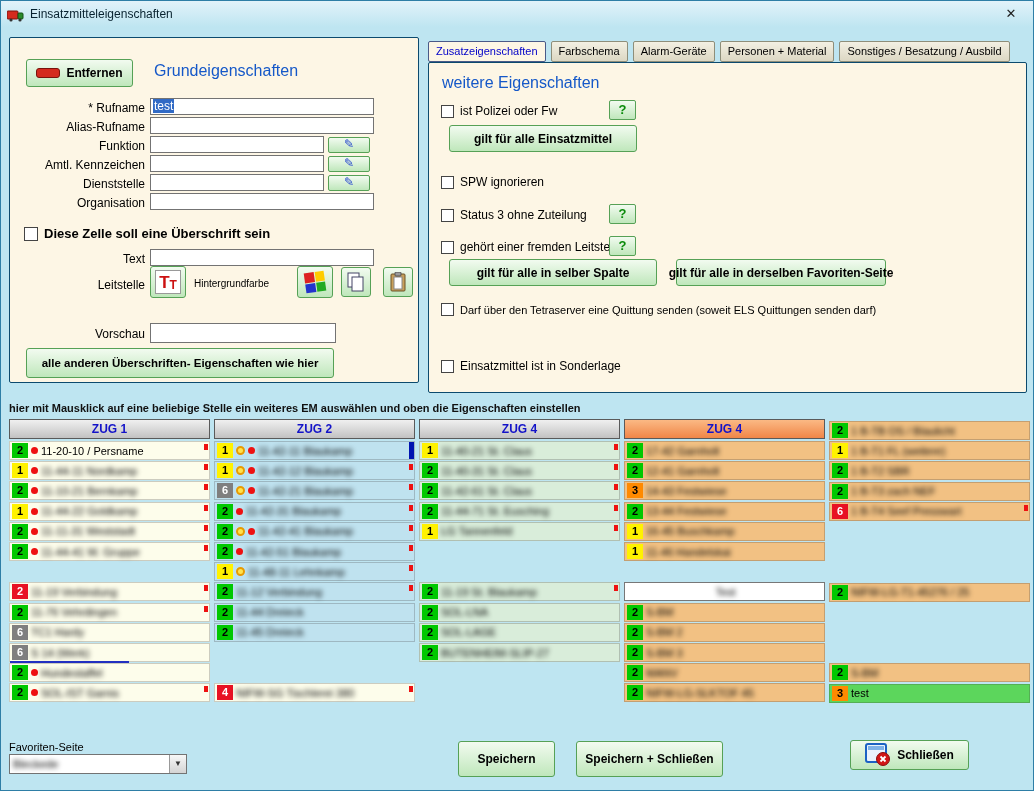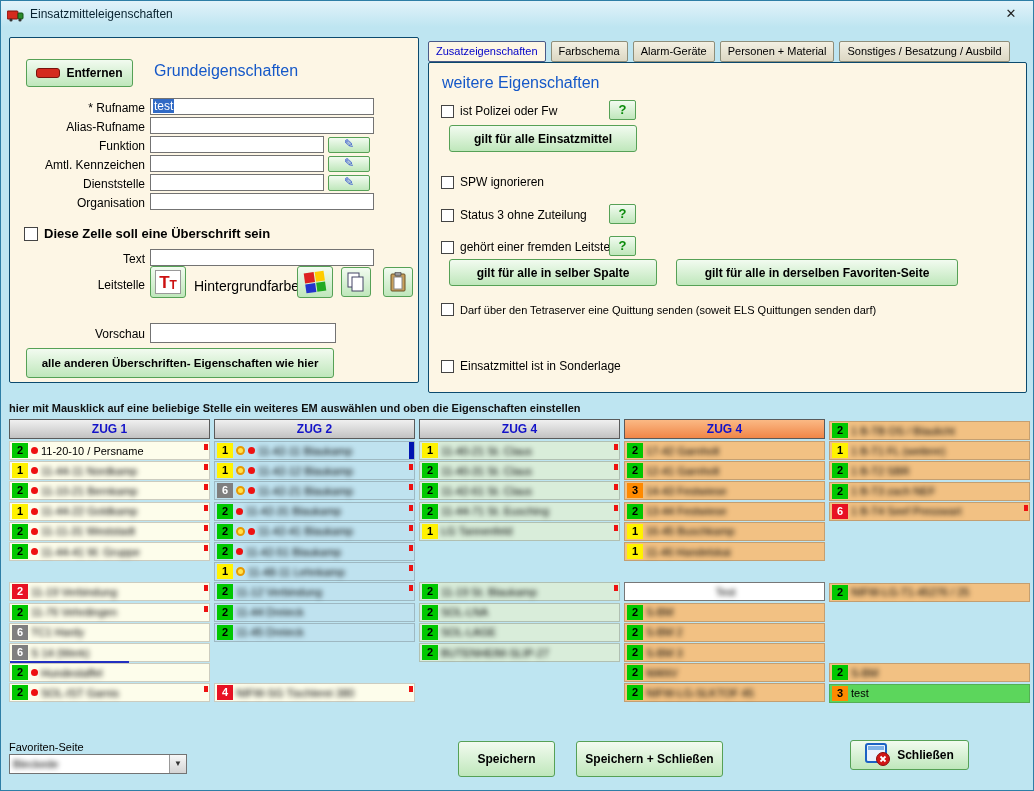--- a/index.html
+++ b/index.html
@@ -22,21 +22,21 @@
   .bluehead { position:absolute; color:#1558C8; font-weight:normal; font-size:16px; white-space:nowrap; }
 
   .btn { position:absolute; background:linear-gradient(#F2FBF0,#BFE7BB); border:1px solid #56A156;
     border-radius:3px; font-weight:bold; font-size:12px; color:#000; display:flex; align-items:center;
     justify-content:center; gap:6px; white-space:nowrap; }
   .qbtn { position:absolute; width:27px; height:20px; background:linear-gradient(#F2FBF0,#BFE7BB);
     border:1px solid #56A156; border-radius:2px; color:#0A8A0A; font-weight:bold; text-align:center;
     line-height:17px; font-size:13px; }
 
   .flabel { position:absolute; left:0; width:135px; text-align:right; font-size:12px; color:#000; white-space:nowrap; }
-  .lbl { position:absolute; font-size:14px; color:#000; white-space:nowrap; }
+  .lbl { position:absolute; font-size:10px; color:#000; white-space:nowrap; }
   .field { position:absolute; height:17px; background:#fff; border:1px solid #737373; font-size:12px;
     line-height:15px; padding:0 2px; overflow:hidden; }
   .sel { background:#316AC5; color:#fff; padding:0 1px; }
   .editbtn { position:absolute; width:42px; height:16px; background:linear-gradient(#F2FBF0,#BFE7BB);
     border:1px solid #56A156; border-radius:2px; text-align:center; line-height:13px; font-size:12px; color:#2244CC; }
 
   .cb { position:absolute; display:flex; align-items:center; gap:6px; font-size:12px; white-space:nowrap; }
   .cbbox { width:13px; height:13px; background:#fff; border:1px solid #444; flex:none; }
   .cb.big { font-weight:bold; font-size:13px; }
   .cb.big .cbbox { width:14px; height:14px; }
@@ -211,21 +211,21 @@
 
   <label class="cb" style="left:12px;top:177px">
     <span class="cbbox"></span>
     <span>gehört einer fremden Leitstelle</span>
   </label>
   <div class="qbtn" style="left:180px;top:173px">?</div>
 
   <div class="btn" style="left:20px;top:196px;width:208px;height:27px">
     <span>gilt für alle in selber Spalte</span>
   </div>
-  <div class="btn" style="left:247px;top:196px;width:282px;height:27px">
+  <div class="btn" style="left:247px;top:196px;width:210px;height:27px">
     <span>gilt für alle in derselben Favoriten-Seite</span>
   </div>
 
   <label class="cb" style="left:12px;top:240px;font-size:11px">
     <span class="cbbox"></span>
     <span>Darf über den Tetraserver eine Quittung senden (soweit ELS Quittungen senden darf)</span>
   </label>
 
   <label class="cb" style="left:12px;top:296px">
     <span class="cbbox"></span>

